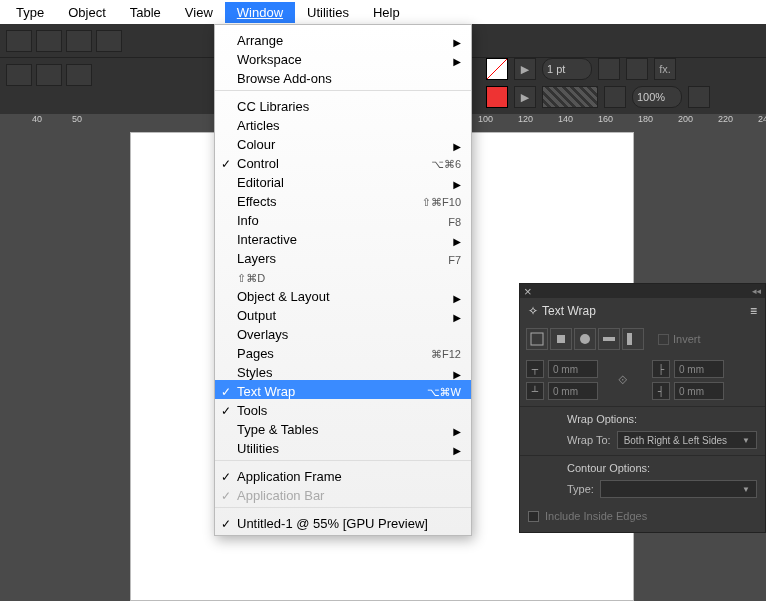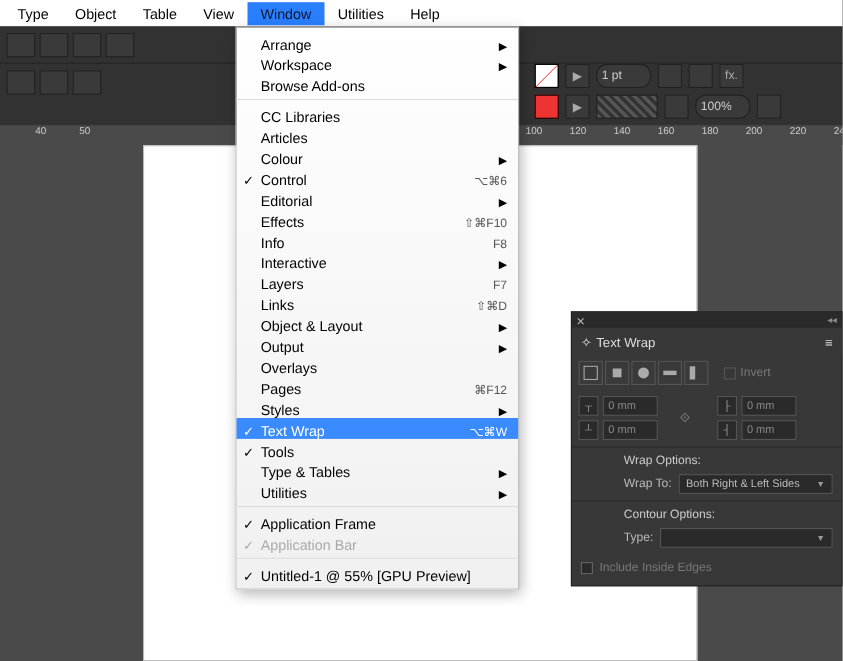--- a/index.html
+++ b/index.html
@@ -1,20 +1,20 @@
 <!DOCTYPE html>
 <html><head>
 <meta charset="utf-8">
 <style>
 * { box-sizing: border-box; margin: 0; padding: 0; font-family: -apple-system, "Helvetica Neue", Arial, sans-serif; }
 body { width: 766px; height: 601px; background: #4a4a4a; overflow: hidden; position: relative; }
 
 .menubar { background: #fff; height: 24px; display: flex; align-items: center; padding: 0 4px; font-size: 13px; color: #000; }
 .menubar .mitem { padding: 3px 12px; cursor: default; }
-.menubar .mitem.active { background: #2a7fff; color: #0f172a; }
+.menubar .mitem.active { background: #2a7fff; color: #ffffff; text-decoration: underline; }
 
 .toolbar { background: #323232; height: 34px; border-bottom: 1px solid #222; }
 .toolbar2 { background: #323232; height: 56px; display:flex; align-items:flex-start; padding-top:6px; gap:8px; }
 .ruler { background: #4a4a4a; height: 18px; position: relative; font-size: 9px; color: #ccc; }
 .ruler .tick { position: absolute; top: 0; }
 
 .canvas { position: absolute; top: 132px; left: 130px; width: 504px; height: 469px; background: #fff; border: 1px solid #bbb; }
 
 .dropdown { position: absolute; top: 24px; left: 214px; width: 258px; background: linear-gradient(#fff,#f0f0f0); border: 1px solid #bbb; box-shadow: 2px 4px 12px rgba(0,0,0,.3); font-size: 13px; color: #000; padding: 4px 0; }
 .dropdown .drow { height: 19px; display: flex; align-items: flex-end; padding: 0 10px 0 22px; position: relative; }
@@ -170,21 +170,20 @@
     </div>
     <div class="drow">
       <span class="lbl">Interactive</span>
       <span class="arr">▶</span>
     </div>
     <div class="drow">
       <span class="lbl">Layers</span>
       <span class="sc">F7</span>
     </div>
     <div class="drow">
-      <span class="lbl">Links</span>
       <span class="sc">⇧⌘D</span>
     </div>
     <div class="drow">
       <span class="lbl">Object &amp; Layout</span>
       <span class="arr">▶</span>
     </div>
     <div class="drow">
       <span class="lbl">Output</span>
       <span class="arr">▶</span>
     </div>

